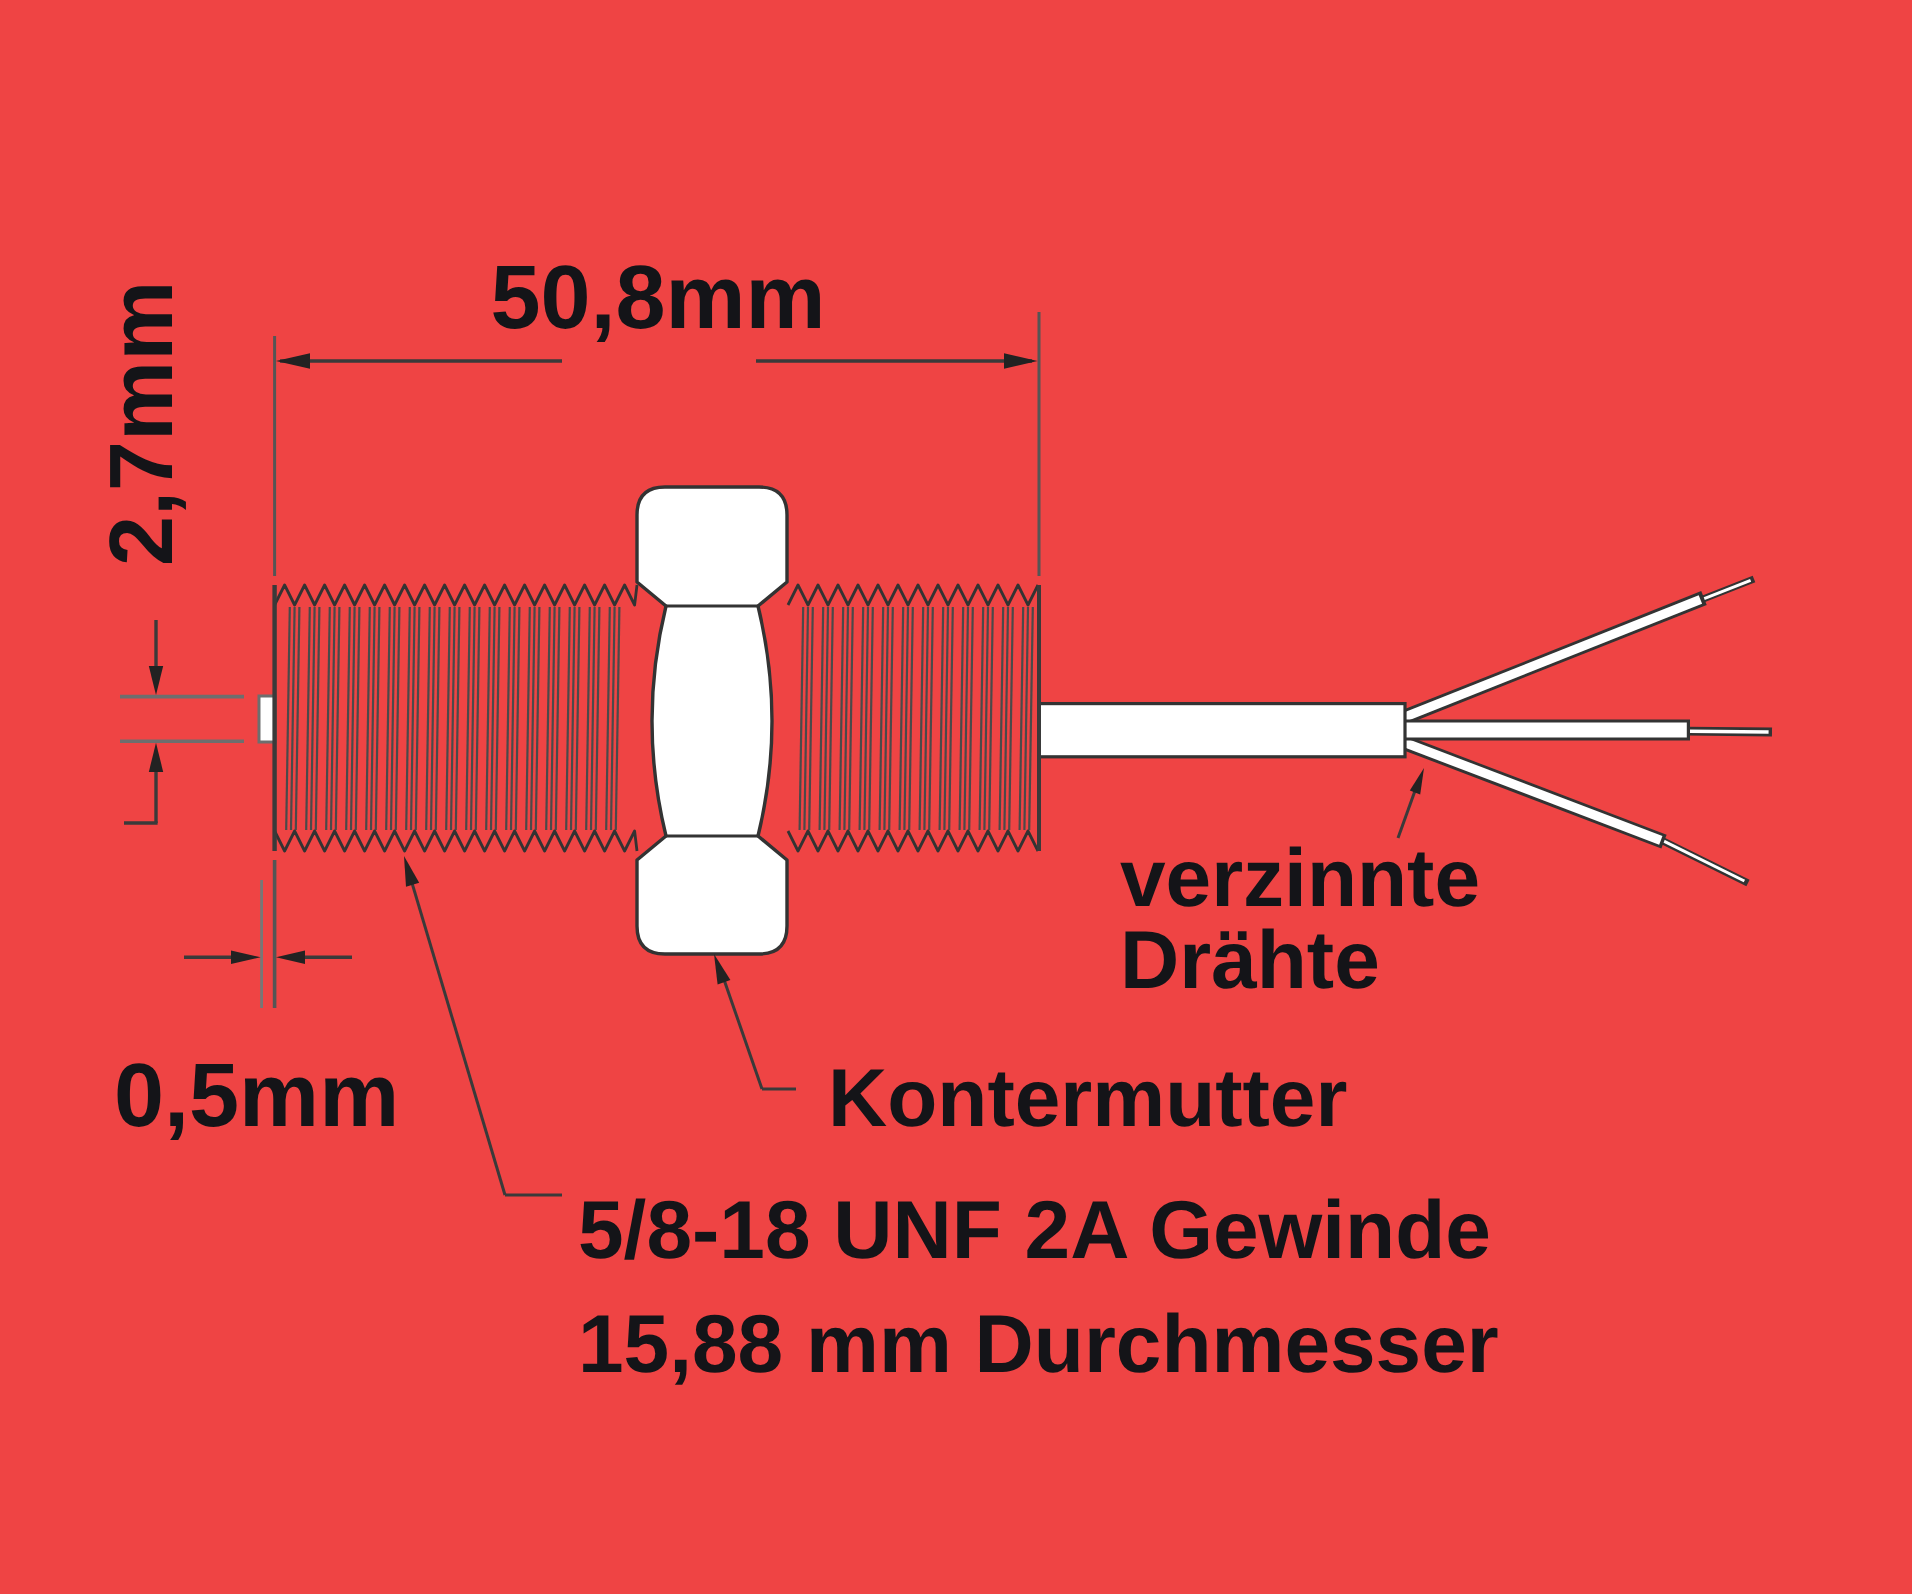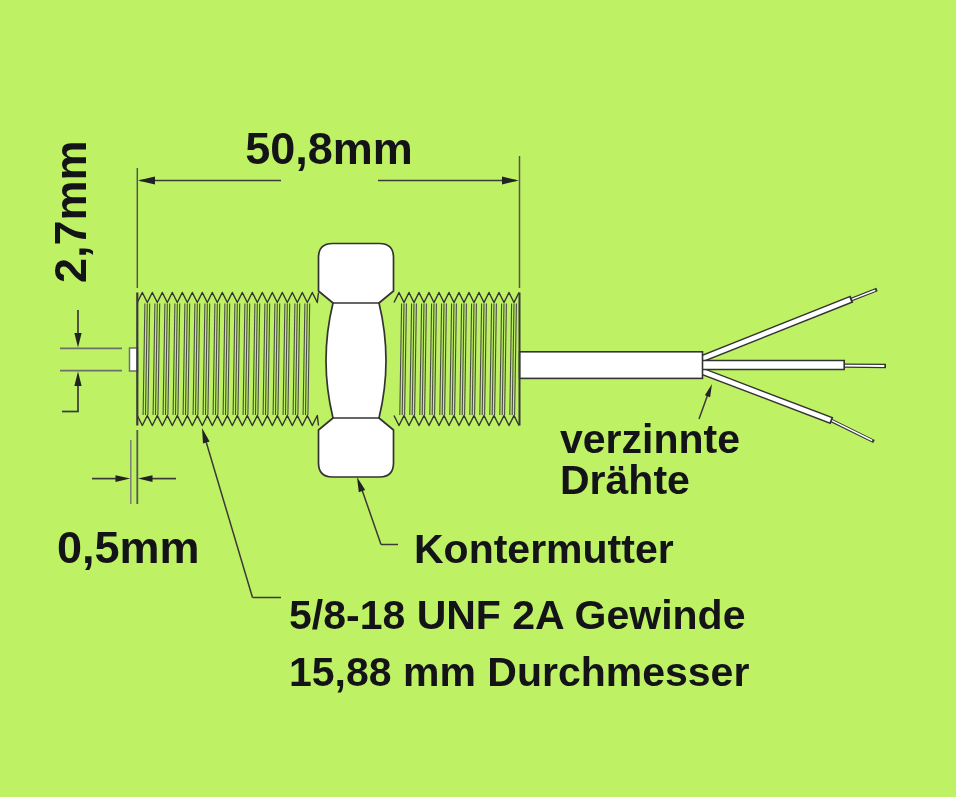--- a/index.html
+++ b/index.html
@@ -1,19 +1,19 @@
 <!DOCTYPE html>
 <html><head>
 <meta charset="utf-8">
 <style>
   html,body { margin:0; padding:0; background:#fff; }
   .stage {
     position:relative;
     width:956px; height:797px;
-    background:#bef264;
+    background:#ef4444;
     font-family:"Liberation Sans", sans-serif;
     overflow:hidden;
   }
   svg text {
     font-family:"Liberation Sans", sans-serif;
     font-weight:600;
   }
   .dim-text { font-size:45px; }
   .label-text { font-size:41px; }
 </style>

